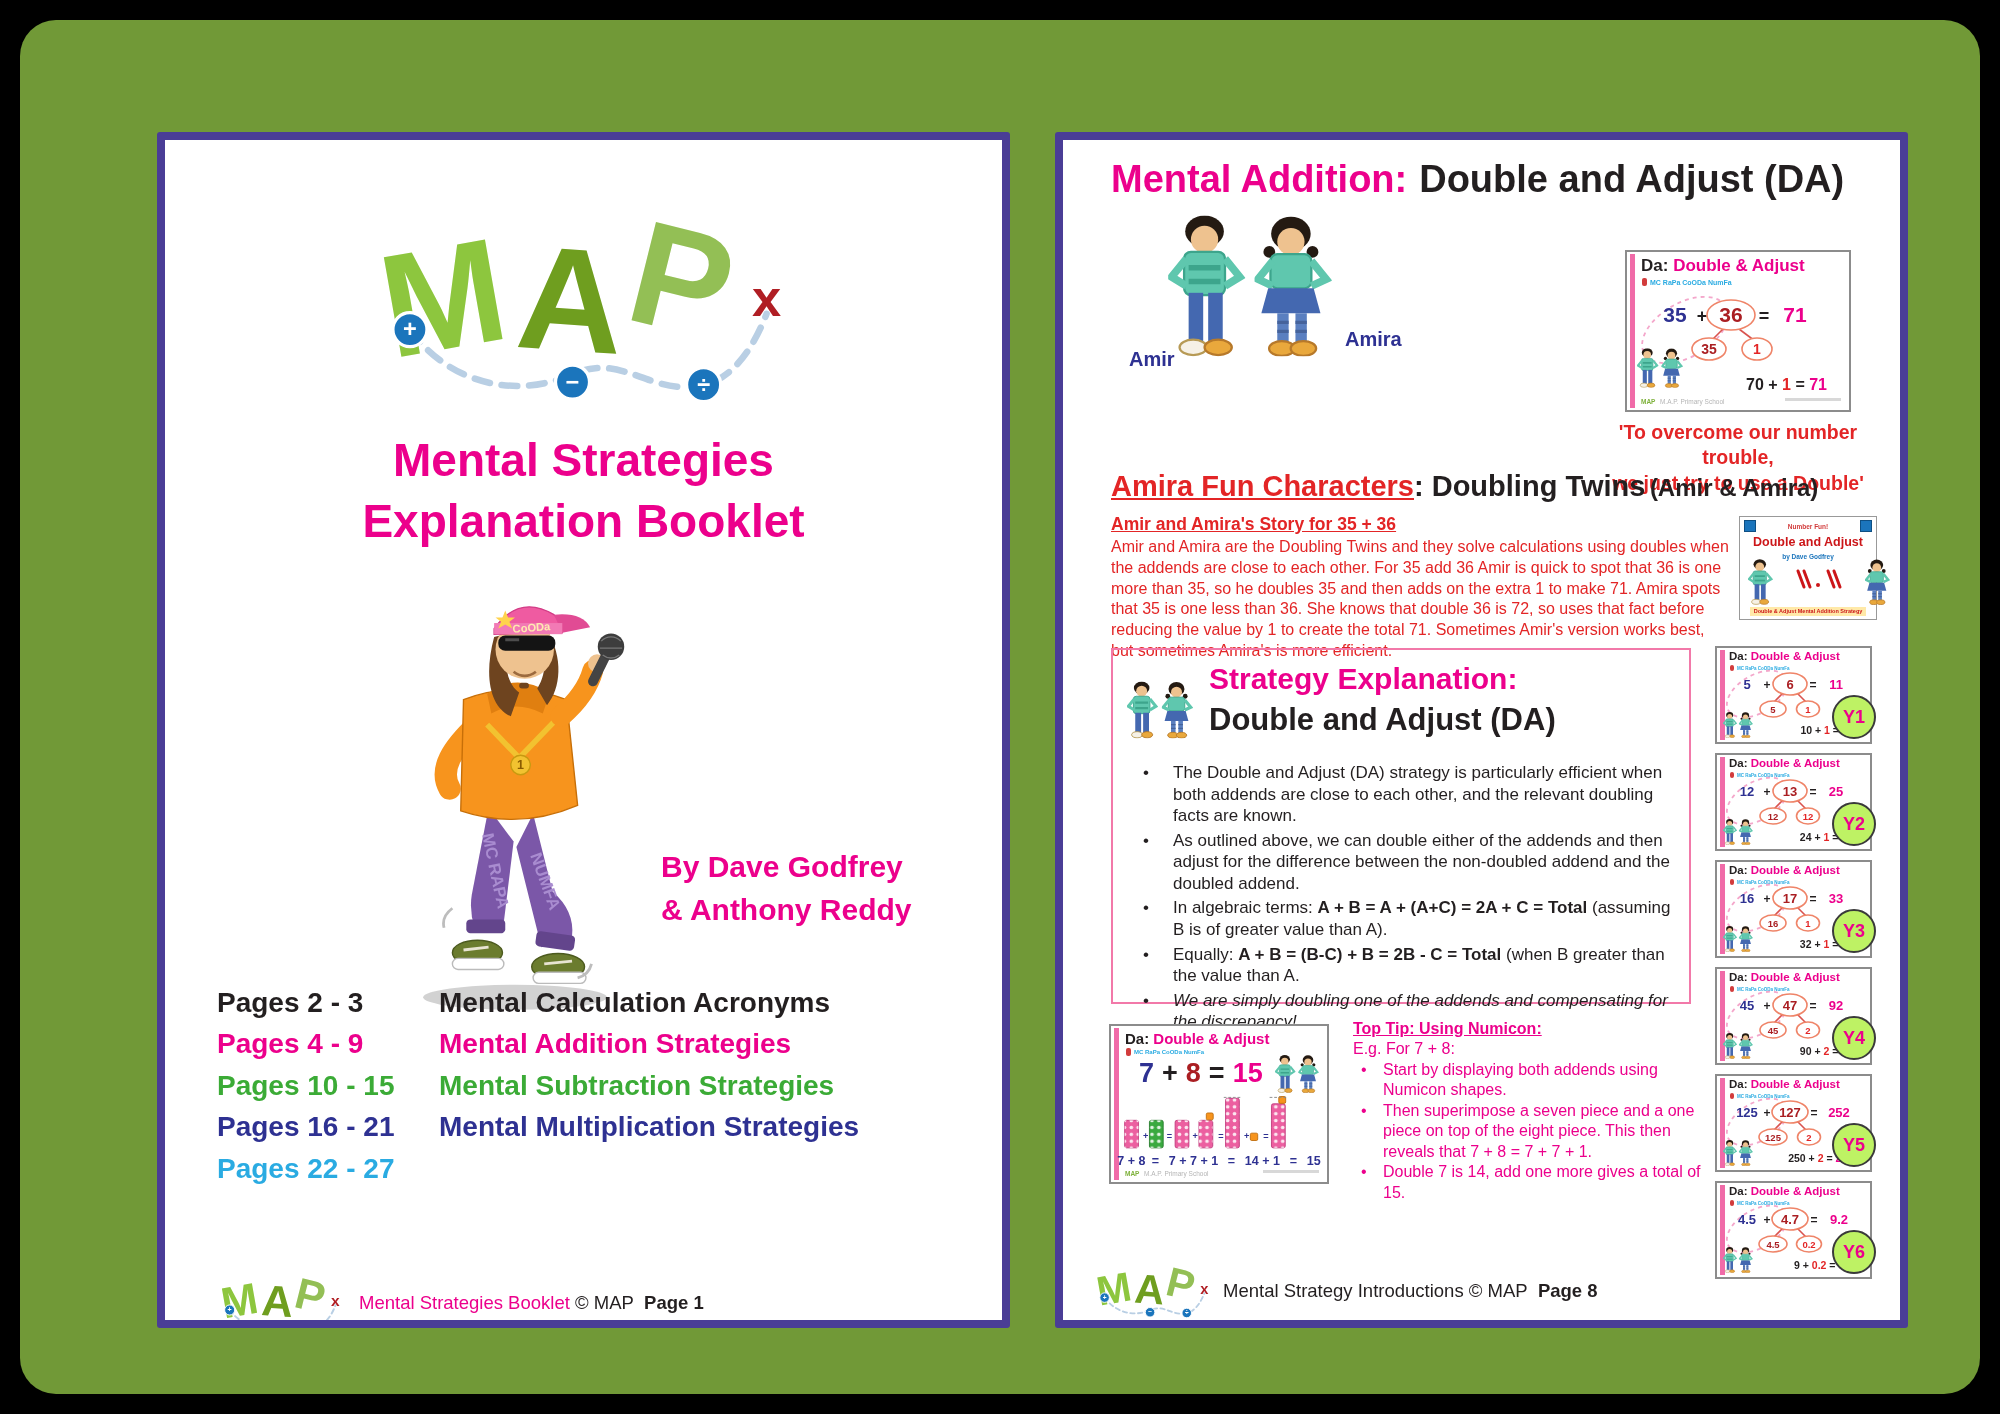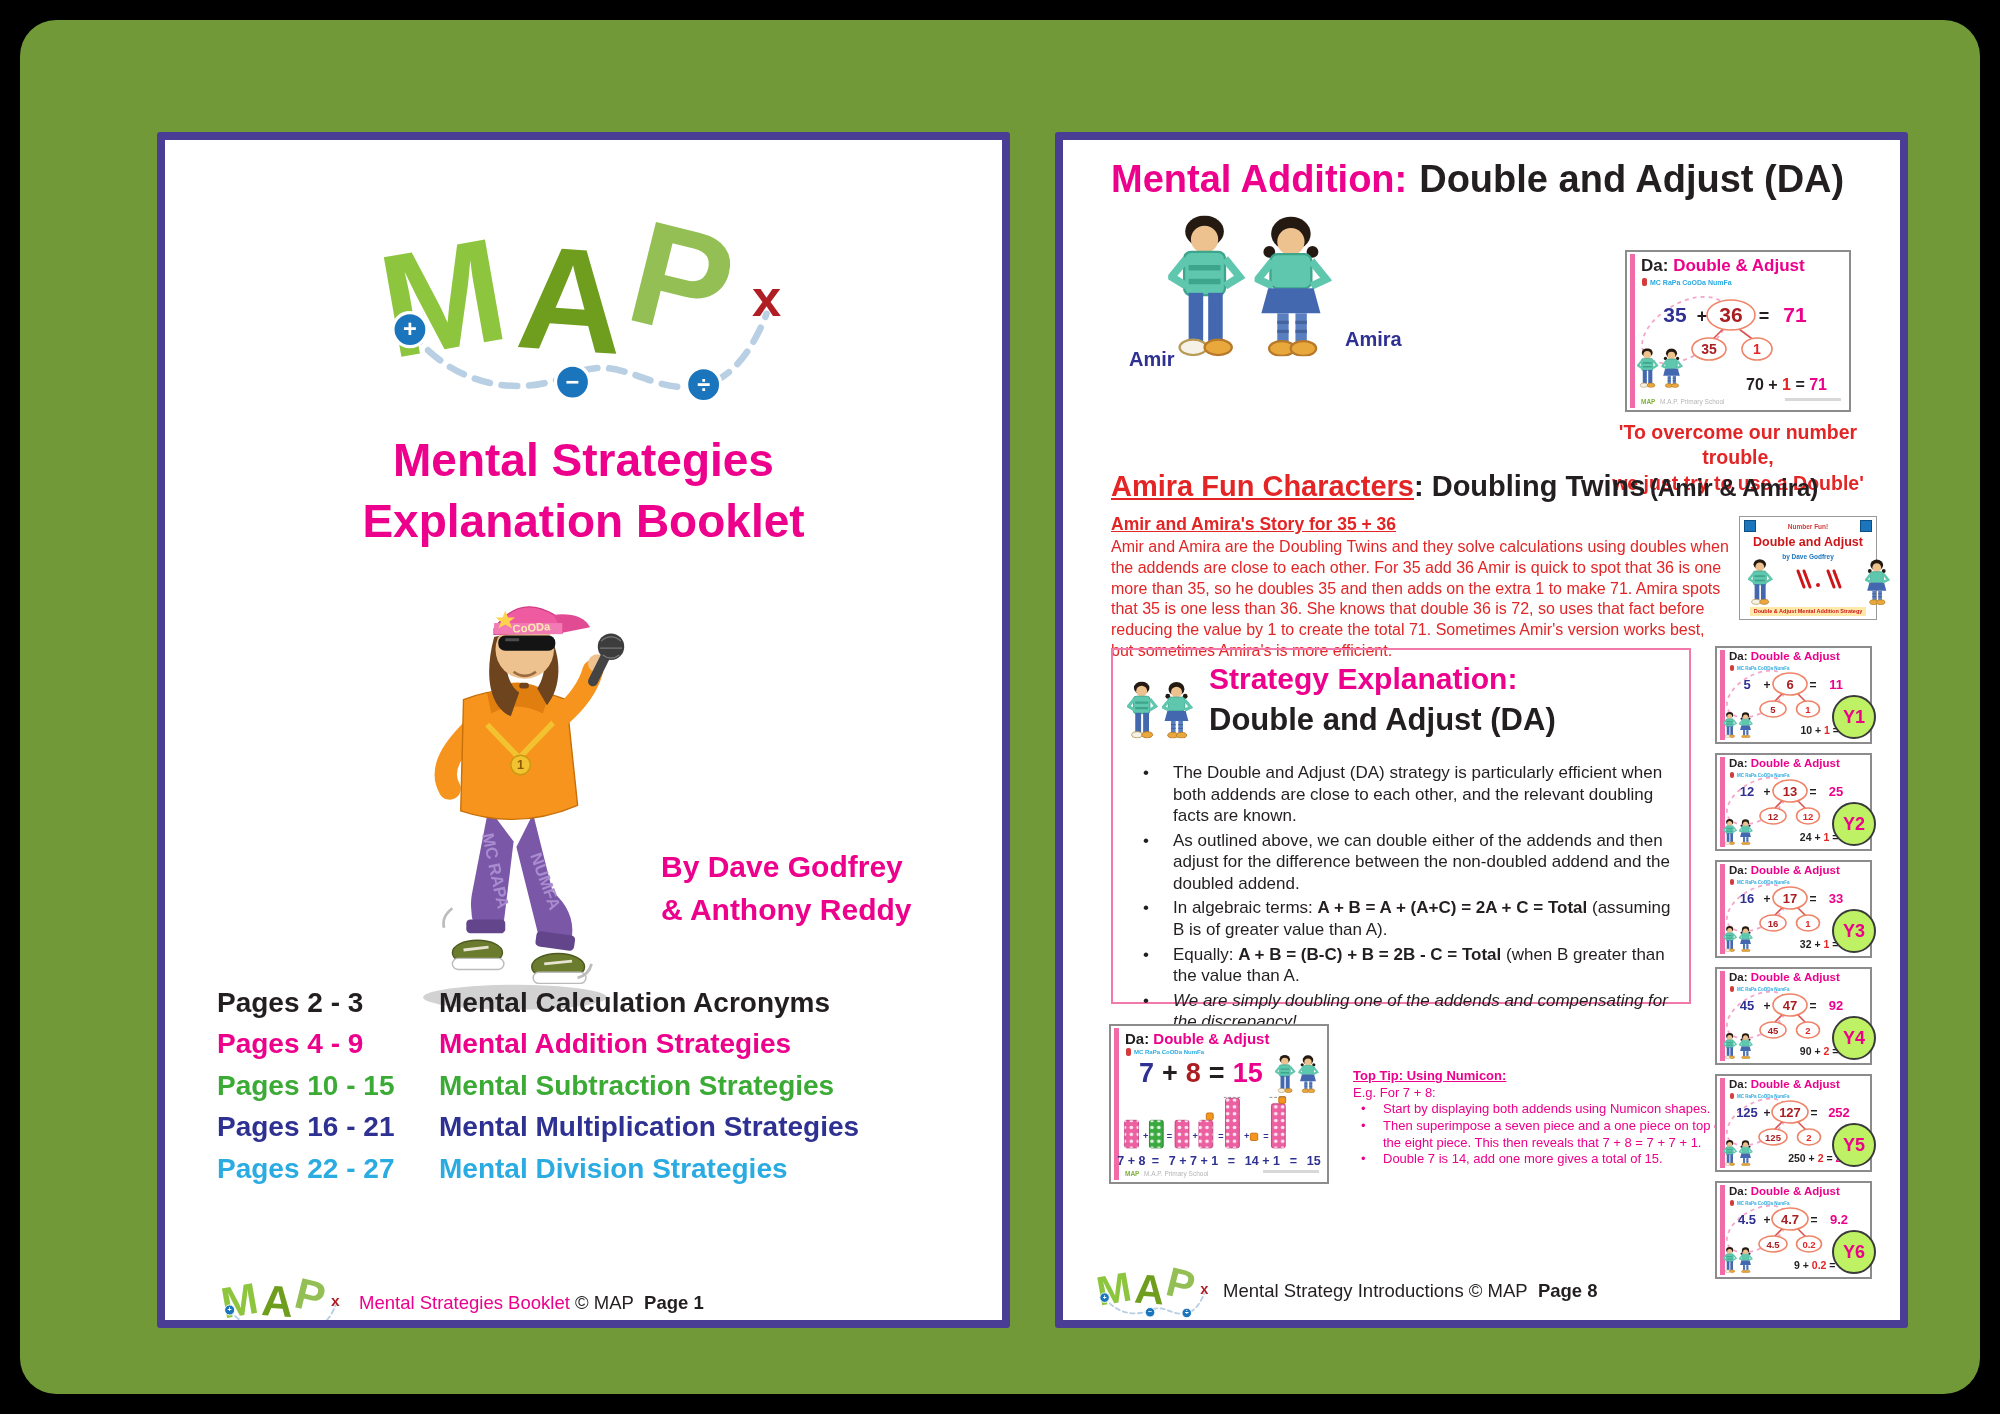--- a/index.html
+++ b/index.html
@@ -92,21 +92,21 @@
   .numicon-card{left:46px;top:884px;width:220px;height:160px;}
   .numicon-card .card-head{font-size:15px;}
   .numicon-card .card-sub{top:22px;} .numicon-card .card-sub .st{font-size:6px;}
   .num-eq{position:absolute;left:24px;top:32px;font-size:27px;font-weight:bold;white-space:nowrap;}
   .num-eq span{margin:0 4px;}
   .num-twins{position:absolute;right:8px;top:26px;width:44px;height:44px;}
   .num-pieces{position:absolute;left:10px;top:70px;width:200px;height:56px;}
   .num-bottom{position:absolute;left:0;right:0;bottom:14px;text-align:center;
               font-size:12.5px;font-weight:bold;color:#2e3192;white-space:nowrap;}
 
-  .toptip{position:absolute;left:290px;top:928px;width:372px;color:#ec008c;font-size:13px;line-height:1.28;}
+  .toptip{position:absolute;left:290px;top:879px;width:372px;color:#ec008c;font-size:16px;line-height:1.28;}
   .toptip .tt-h{font-weight:bold;text-decoration:underline;}
   .toptip p{margin:0;}
   .toptip ul{margin:0;padding:0;list-style:none;}
   .toptip li{position:relative;padding-left:30px;}
   .toptip .b{position:absolute;left:8px;}
 
   .ycards{position:absolute;left:652px;top:506px;width:170px;}
   .ycard{position:absolute;left:0;width:157px;height:98px;background:#fff;border:2px solid #8c8c8c;box-sizing:border-box;}
   .ycard .card-head{font-size:11.5px;left:12px;top:2px;}
   .ycard .card-sub{top:17px;left:13px;} .ycard .card-sub .st{font-size:4.5px;}
@@ -275,21 +275,20 @@
         <div class="toc-row c-green">
           <span class="toc-pages">Pages 10 - 15</span>
           <span>Mental Subtraction Strategies</span>
         </div>
         <div class="toc-row c-navy">
           <span class="toc-pages">Pages 16 - 21</span>
           <span>Mental Multiplication Strategies</span>
         </div>
         <div class="toc-row c-ltblue">
           <span class="toc-pages">Pages 22 - 27</span>
-          <span>Mental Division Strategies</span>
         </div>
       </div>
 
       <div class="cover-footer">
         <svg class="mini-map" viewBox="0 0 320 180">
             <use href="#sym-map"></use>
           </svg>
         <div class="cover-footer-text">
           <span class="c-pink">Mental Strategies Booklet</span>
           <span>© MAP</span>&nbsp;

